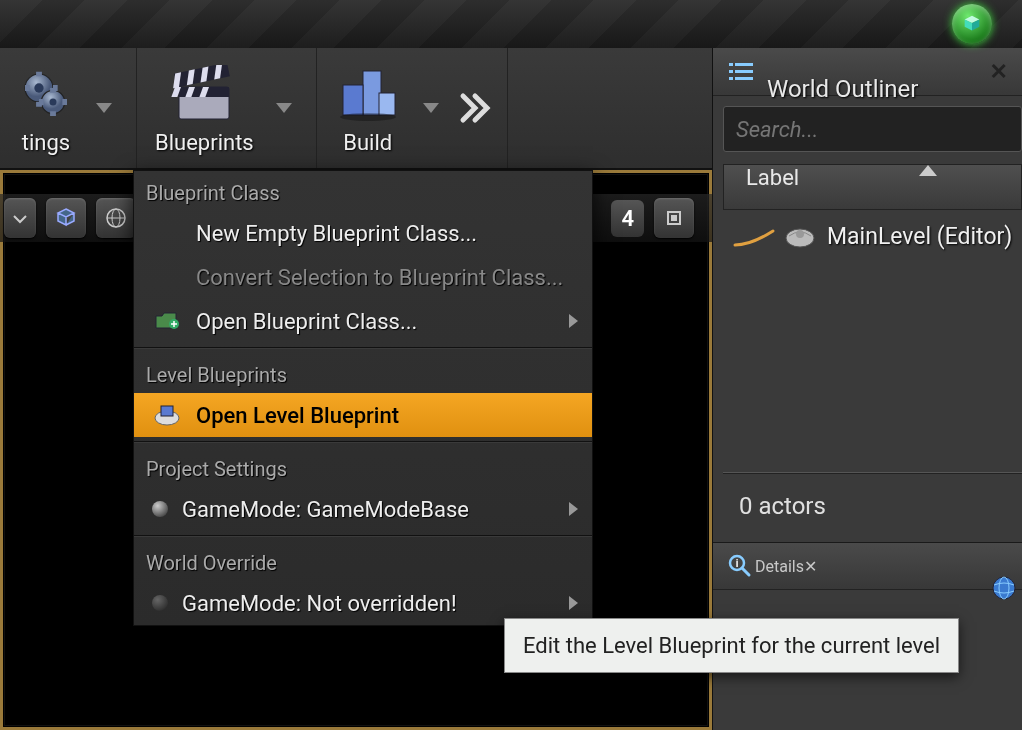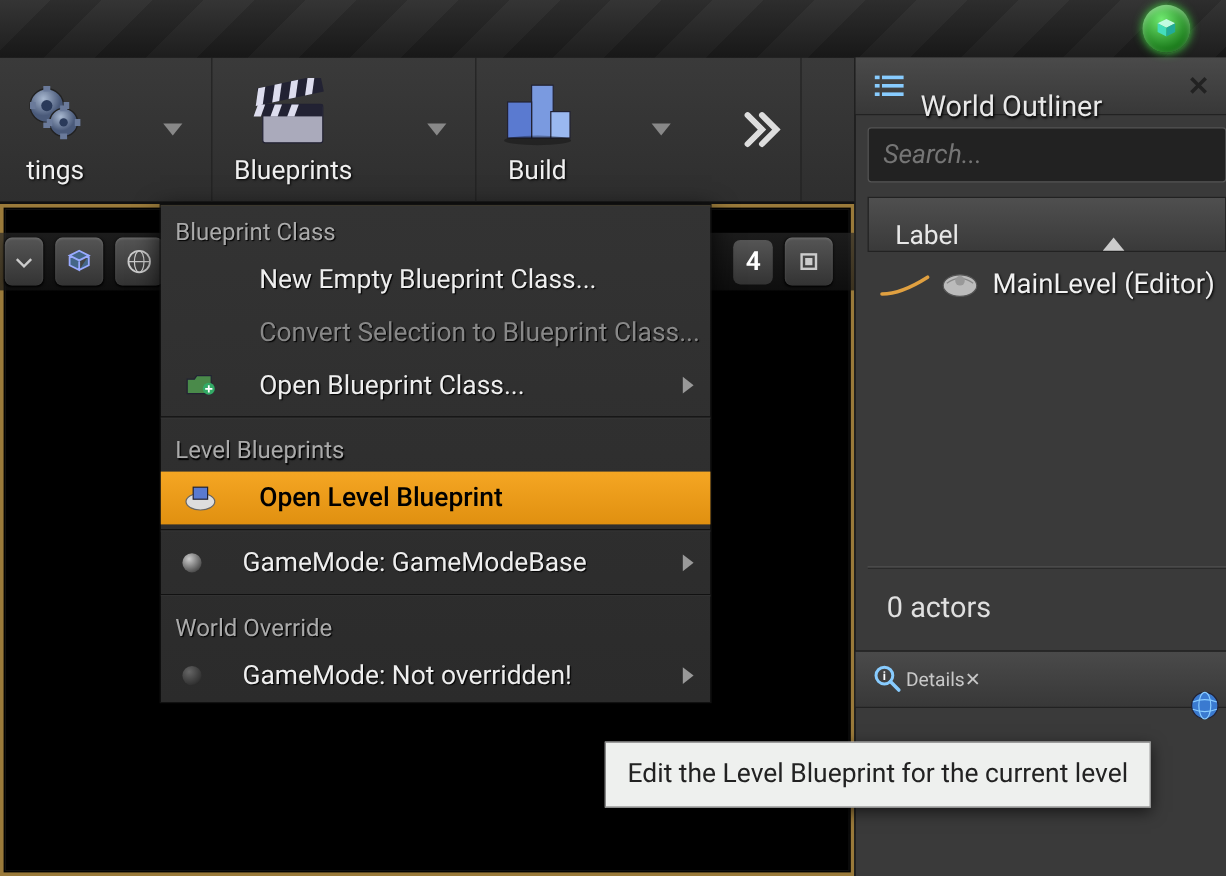--- a/index.html
+++ b/index.html
@@ -4,21 +4,21 @@
 <style>
 * { margin: 0; padding: 0; box-sizing: border-box; font-family: -apple-system, "Segoe UI", Roboto, sans-serif; }
 body { background: #1a1a1a; width: 1022px; height: 730px; overflow: hidden; position: relative; color: #c8c8c8; }
 
 .titlebar { height: 48px; background: repeating-linear-gradient(135deg, #2a2a2a 0 30px, #222 30px 60px); position: relative; }
 .titlebar::after { content:""; position:absolute; inset:0; background: linear-gradient(to bottom, rgba(255,255,255,0.05), rgba(0,0,0,0.3)); }
 .source-badge { position:absolute; right:30px; top:4px; width:40px; height:40px; border-radius:50%; background: radial-gradient(circle at 40% 30%, #6fe96f, #1a7a1a 70%, #0a3a0a); box-shadow: 0 0 8px #3fd63f, inset 0 2px 6px rgba(255,255,255,.4); display:flex; align-items:center; justify-content:center; z-index:5; }
 .source-badge svg { width:22px; height:22px; }
 
 .toolbar { height: 122px; background: linear-gradient(to bottom, #3a3a3a, #2e2e2e); border-bottom: 2px solid #111; display:flex; }
-.tool-group { border-right: 1px solid #222; display:flex; align-items:center; padding: 0 10px; position:relative;gap:40px; }
+.tool-group { border-right: 1px solid #222; display:flex; align-items:center; padding: 0 10px; position:relative; }
 .tool-btn { display:flex; flex-direction:column; align-items:center; justify-content:flex-end; height:110px; padding: 4px 8px 8px; cursor:pointer; }
 .tool-btn .icon-box { height:70px; display:flex; align-items:center; justify-content:center; }
 .tool-btn .label { font-size:22px; color:#f0f0f0; text-shadow: 1px 1px 2px #000; }
 .dd-arrow { width:0; height:0; border-left:8px solid transparent; border-right:8px solid transparent; border-top:10px solid #888; margin: 0 14px; cursor:pointer; }
 .chevrons { margin-left:4px; }
 
 .main-area { position:absolute; left:0; top:170px; right:310px; bottom:0; background:#000; }
 .viewport-frame { position:absolute; inset:0; border: 3px solid #9a7a3a; border-top-width:3px; }
 .viewport-frame::before { content:""; position:absolute; inset:1px; border:1px solid #111; }
 .viewport-toolbar { position:absolute; top:24px; left:0; right:0; height:48px; display:flex; align-items:center; padding:0 4px; z-index:2; background: linear-gradient(to bottom, rgba(40,40,40,.7), rgba(20,20,20,.7)); }
@@ -27,36 +27,36 @@
 .viewport-right { position:absolute; top:24px; right:8px; height:48px; display:flex; align-items:center; gap:10px; z-index:2; }
 .vp-num { background: linear-gradient(#555,#333); border-radius:6px; padding:6px 10px; font-size:22px; color:#fff; font-weight:600; }
 
 .right-panel { position:absolute; right:0; top:48px; width:310px; bottom:0; background:#3a3a3a; border-left:1px solid #111; }
 .panel-tab { height:48px; background: linear-gradient(#4a4a4a,#383838); display:flex; align-items:center; padding:0 14px; border-bottom:1px solid #222; }
 .panel-tab .icon { margin-right:12px; }
 .panel-tab .ttl { font-size:24px; color:#e8e8e8; text-shadow: 1px 1px 2px #000; margin-top: 35px; }
 .panel-tab .close-x { margin-left:auto; color:#222; font-size:22px; cursor:pointer; font-weight:bold; }
 .search-box { margin:10px 0 0 10px; height:46px; background:#222; border:1px solid #555; border-radius:3px; display:flex; align-items:center; padding:0 12px; }
 .search-box input { background:none; border:none; color:#999; font-size:22px; font-style:italic; outline:none; width:100%; }
-.label-header { margin:12px 0 0 10px; height:46px; background: linear-gradient(#4f4f4f,#3a3a3a); display:flex; align-items:flex-end; padding:0 22px; border:1px solid #222; }
+.label-header { margin:12px 0 0 10px; height:46px; background: linear-gradient(#4f4f4f,#3a3a3a); display:flex; align-items:flex-start; padding:0 22px; border:1px solid #222; }
 .label-header .txt { font-size:22px; color:#e8e8e8; }
 .label-header .sort-arrow { margin-left:120px; width:0; height:0; border-left:9px solid transparent; border-right:9px solid transparent; border-bottom:11px solid #ccc; }
 .tree-row { margin-top:4px; height:44px; display:flex; align-items:center; padding-left:20px; cursor:pointer; }
 .tree-row .swoosh { width:50px; height:26px; }
 .tree-row .world-ico { margin-right:10px; }
 .tree-row .lbl { font-size:23px; color:#f0f0f0; text-shadow:1px 1px 2px #000; white-space:nowrap; }
 .actor-divider { margin:214px 0 0 10px; height:2px; background:#555; border-bottom:1px solid #222; }
 .actor-count { font-size:24px; color:#e0e0e0; padding:18px 0 22px 26px; }
 .details-tab { height:48px; background: linear-gradient(#4a4a4a,#383838); display:flex; align-items:center; padding:0 14px; border-top:1px solid #1a1a1a; border-bottom:1px solid #222; }
 .details-glob { position:absolute; right:2px; width:32px; height:48px; display:flex; align-items:center; justify-content:center; }
 
 
 .menu { position:absolute; left:133px; top:170px; width:460px; background: linear-gradient(#333,#2b2b2b); border:1px solid #111; box-shadow: 0 6px 20px rgba(0,0,0,.8); z-index:50; }
 .menu-section-title { padding:10px 12px 6px; font-size:20px; color:#aaa; text-shadow: 1px 1px 1px #000; }
-.menu-item { height:44px; display:flex; align-items:center; padding:0 14px 0 18px; cursor:pointer;gap:20px; }
+.menu-item { height:44px; display:flex; align-items:center; padding:0 14px 0 18px; cursor:pointer; }
 .menu-item.disabled { color:#777; cursor:default; }
 .menu-item .ico { width:30px; height:26px; margin-right:14px; display:flex; align-items:center; justify-content:center; flex-shrink:0; }
 .menu-item .txt { font-size:22px; color:#eee; text-shadow:1px 1px 1px #000; white-space:nowrap; }
 .menu-item.disabled .txt { color:#888; }
 .menu-item .sub-arrow { margin-left:auto; width:0; height:0; border-top:7px solid transparent; border-bottom:7px solid transparent; border-left:9px solid #999; }
 .menu-item.highlight { background: linear-gradient(#f5a623, #e09010); }
 .menu-item.highlight .txt { color:#000; text-shadow:none; font-weight:500; }
 .menu-divider { height:2px; background:#1a1a1a; margin:4px 0; border-top:1px solid #111; border-bottom:1px solid #3a3a3a; }
 .menu-item .bullet { width:16px; height:16px; border-radius:50%; background: radial-gradient(circle at 35% 30%, #ccc, #555 70%, #222); margin-right:14px; flex-shrink:0; }
 .menu-item .bullet.dim { background: radial-gradient(circle at 35% 30%, #666, #333 70%, #111); }
@@ -259,20 +259,21 @@
   <div class="menu-item highlight">
     <span class="ico">
         <svg width="28" height="22" viewBox="0 0 28 22">
           <ellipse cx="14" cy="14" rx="12" ry="7" fill="#ddd" stroke="#666"></ellipse>
           <rect x="8" y="2" width="12" height="10" fill="#5a7ad0" stroke="#223"></rect>
         </svg>
       </span>
     <span class="txt">Open Level Blueprint</span>
   </div>
   <div class="menu-divider"></div>
+  <div class="menu-section-title">Project Settings</div>
   <div class="menu-item">
     <span class="bullet"></span>
     <span class="txt">GameMode: GameModeBase</span>
     <span class="sub-arrow"></span>
   </div>
   <div class="menu-divider"></div>
   <div class="menu-section-title">World Override</div>
   <div class="menu-item">
     <span class="bullet dim"></span>
     <span class="txt">GameMode: Not overridden!</span>

